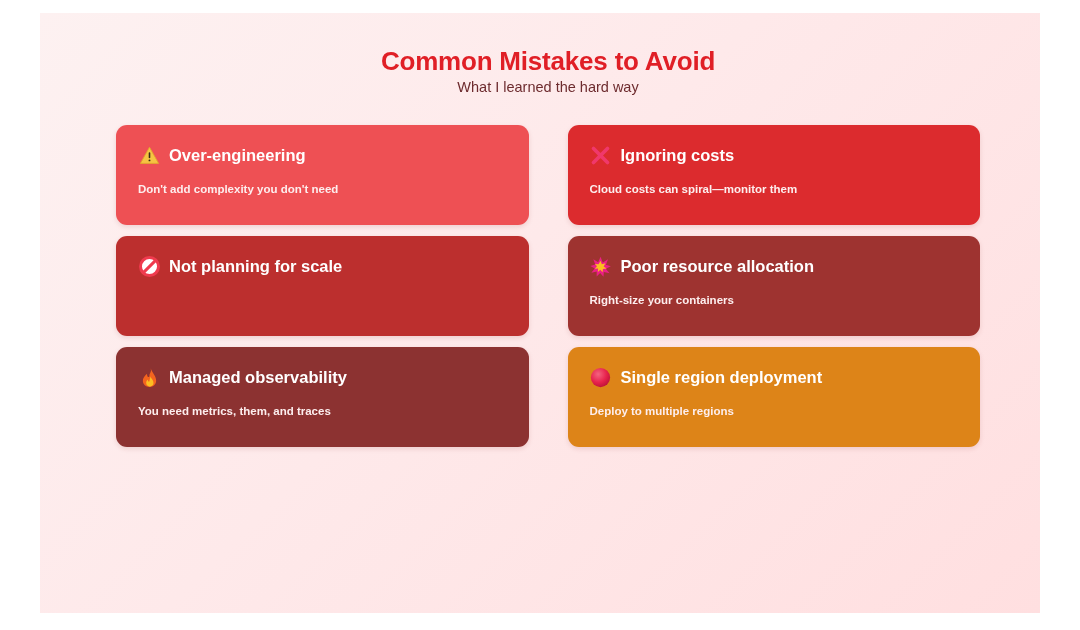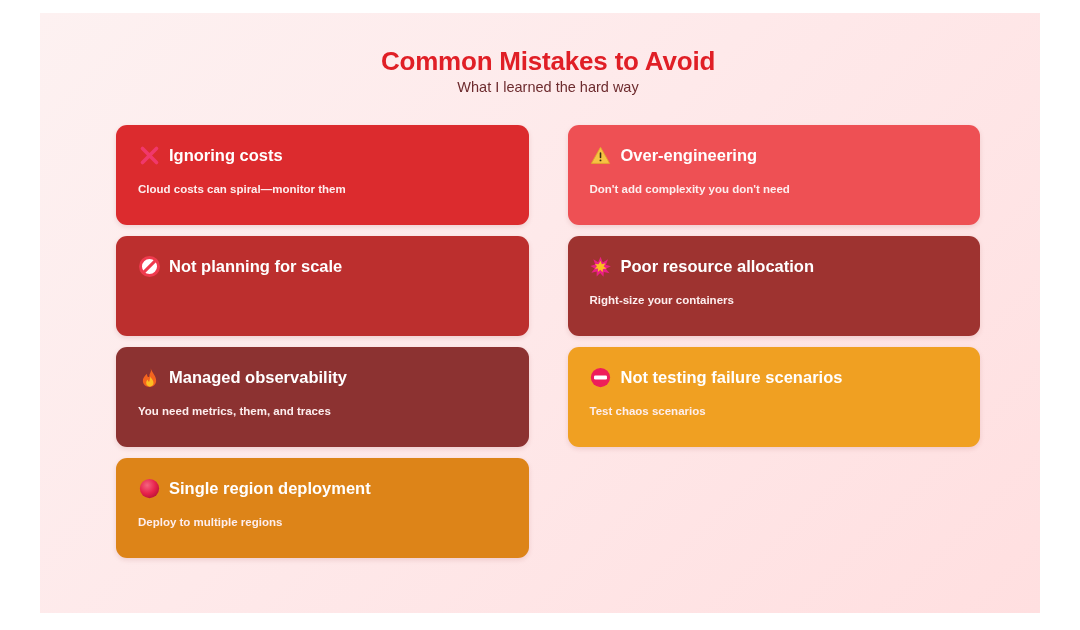--- a/index.html
+++ b/index.html
@@ -110,44 +110,44 @@
 
 <div class="slide-outer">
   <div class="slide-inner">
 
     <div class="header">
       <div class="page-title">Common Mistakes to Avoid</div>
       <div class="page-subtitle">What I learned the hard way</div>
     </div>
 
     <div class="cards-grid" id="cards-grid">
-        <div class="card" style="background: rgb(220, 43, 46);">
-          <div class="card-head">
-            <span class="card-icon">
-              <svg width="21" height="21" viewBox="0 0 24 24">
-                <path d="M4 4 L20 20 M20 4 L4 20" stroke="#f0386b" stroke-width="4.2" stroke-linecap="round"></path>
-              </svg>
-            </span>
-            <span class="card-title">Ignoring costs</span>
-          </div>
-          <div class="card-desc">Cloud costs can spiral—monitor them</div>
-        </div>
         <div class="card" style="background: rgb(238, 80, 84);">
           <div class="card-head">
             <span class="card-icon">
               <svg width="21" height="21" viewBox="0 0 24 24">
                 <path d="M12 2.6 L22.4 21 L1.6 21 Z" fill="#f6c343" stroke="#e0a92b" stroke-width="1" stroke-linejoin="round"></path>
                 <rect x="11.1" y="8.2" width="1.8" height="7" rx="0.9" fill="#3a2a14"></rect>
                 <circle cx="12" cy="17.6" r="1.1" fill="#3a2a14"></circle>
               </svg>
             </span>
             <span class="card-title">Over-engineering</span>
           </div>
           <div class="card-desc">Don't add complexity you don't need</div>
         </div>
+        <div class="card" style="background: rgb(220, 43, 46);">
+          <div class="card-head">
+            <span class="card-icon">
+              <svg width="21" height="21" viewBox="0 0 24 24">
+                <path d="M4 4 L20 20 M20 4 L4 20" stroke="#f0386b" stroke-width="4.2" stroke-linecap="round"></path>
+              </svg>
+            </span>
+            <span class="card-title">Ignoring costs</span>
+          </div>
+          <div class="card-desc">Cloud costs can spiral—monitor them</div>
+        </div>
         <div class="card" style="background: rgb(188, 47, 46);">
           <div class="card-head">
             <span class="card-icon">
               <svg width="21" height="21" viewBox="0 0 24 24">
                 <circle cx="12" cy="12" r="10.3" fill="#ffffff" stroke="#ef3b4e" stroke-width="3.4"></circle>
                 <path d="M5.6 18.4 L18.4 5.6" stroke="#ef3b4e" stroke-width="3.4" stroke-linecap="butt"></path>
               </svg>
             </span>
             <span class="card-title">Not planning for scale</span>
           </div>
@@ -168,32 +168,20 @@
           <div class="card-head">
             <span class="card-icon">
               <svg width="21" height="21" viewBox="0 0 24 24">
                 <path d="M13.2 1.4c1.6 4.2-1.4 5.6-1.2 8.6.1 1.6-1.3 2-2 1-1-1.4-.8-3.4-.8-3.4C6.6 9.8 4.4 12.4 4.4 15.6c0 4.3 3.5 7 7.6 7s7.6-2.7 7.6-7c0-5.2-4-8.4-6.4-14.2Z" fill="#f4641f"></path>
                 <path d="M12.4 10.6c1.3 2.4-.6 3.5-.4 5.2.1 1-.9 1.3-1.4.6-.6-.9-.5-2-.5-2-1.2 1.2-1.9 2.4-1.9 4 0 2.5 2.1 4.1 4.2 4.1s4.2-1.6 4.2-4.1c0-3-2.2-5-4.2-7.8Z" fill="#fbbe22"></path>
               </svg>
             </span>
             <span class="card-title">Managed observability</span>
           </div>
           <div class="card-desc">You need metrics, them, and traces</div>
-        </div>
-        <div class="card" style="background: rgb(240, 160, 34);">
-          <div class="card-head">
-            <span class="card-icon">
-              <svg width="21" height="21" viewBox="0 0 24 24">
-                <circle cx="12" cy="12" r="11" fill="#ee1d5a"></circle>
-                <rect x="4.6" y="9.8" width="14.8" height="4.4" rx="1.4" fill="#ffffff"></rect>
-              </svg>
-            </span>
-            <span class="card-title">Not testing failure scenarios</span>
-          </div>
-          <div class="card-desc">Test chaos scenarios</div>
         </div>
         <div class="card" style="background: rgb(221, 132, 24);">
           <div class="card-head">
             <span class="card-icon">
               <svg width="21" height="21" viewBox="0 0 24 24">
                 <defs>
                   <radialGradient id="rcg" cx="38%" cy="33%" r="72%">
                     <stop offset="0%" stop-color="#f4647f"></stop>
                     <stop offset="60%" stop-color="#e7224c"></stop>
                     <stop offset="100%" stop-color="#bb1238"></stop>

